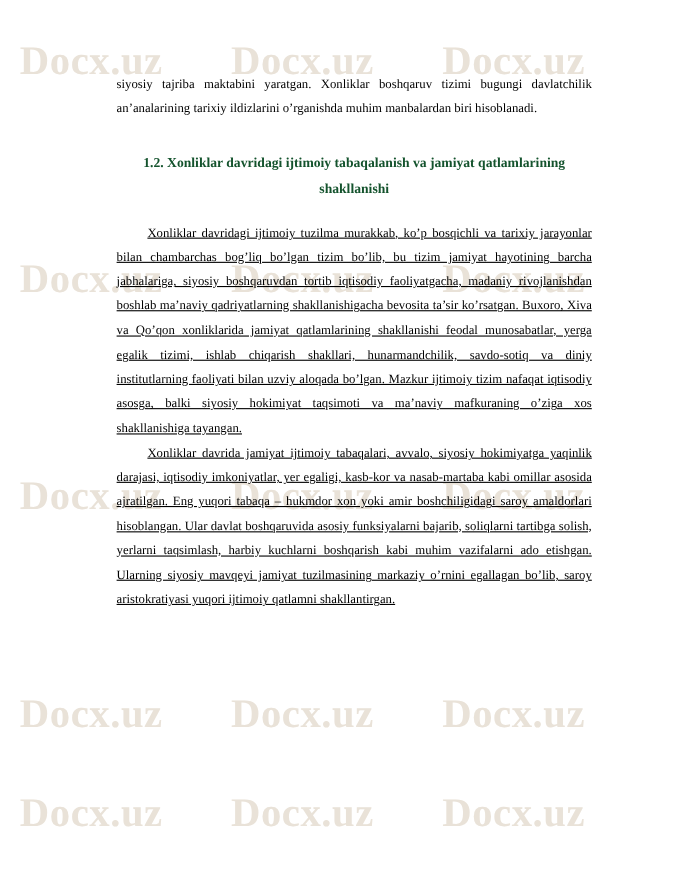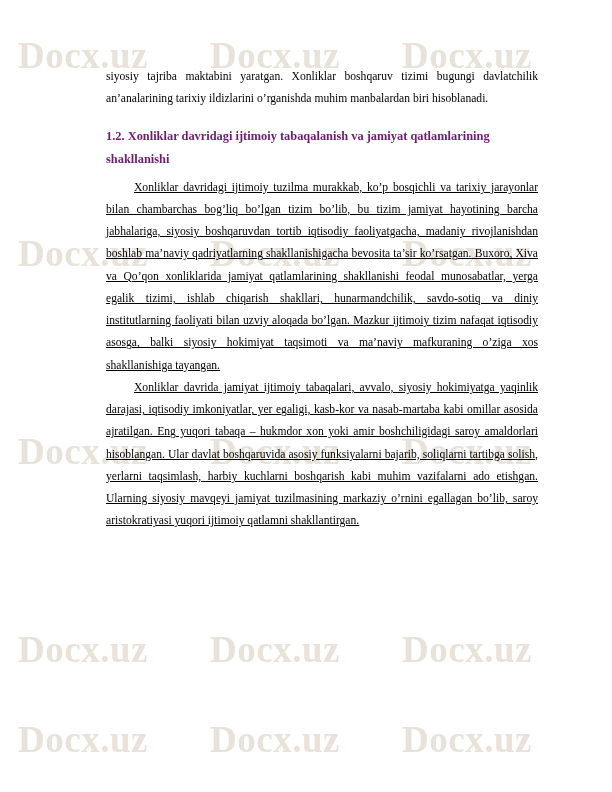--- a/index.html
+++ b/index.html
@@ -47,26 +47,26 @@
     line-height: 1.92;
     text-align: justify;
     text-justify: inter-word;
     color: #000000;
   }
   p.indent {
     text-indent: 28px;
     text-decoration: underline;
   }
   .heading {
-    margin: 0;
-    text-align: left;
+    margin: 12px;
+    text-align: center;
     font-size: 12.4px;
     font-weight: bold;
     line-height: 1.9;
-    color: #701a75;
+    color: #14532d;
   }
   .spacer-sm { height: 14px; }
   .spacer-xs { height: 5px; }
 </style>
 </head>
 <body>
 
 <div id="watermarks">
     <div class="wm" style="left: 18px; top: 34px; color: rgb(233, 226, 216);">Docx.uz</div>
     <div class="wm" style="left: 210px; top: 34px; color: rgb(233, 226, 216);">Docx.uz</div>

